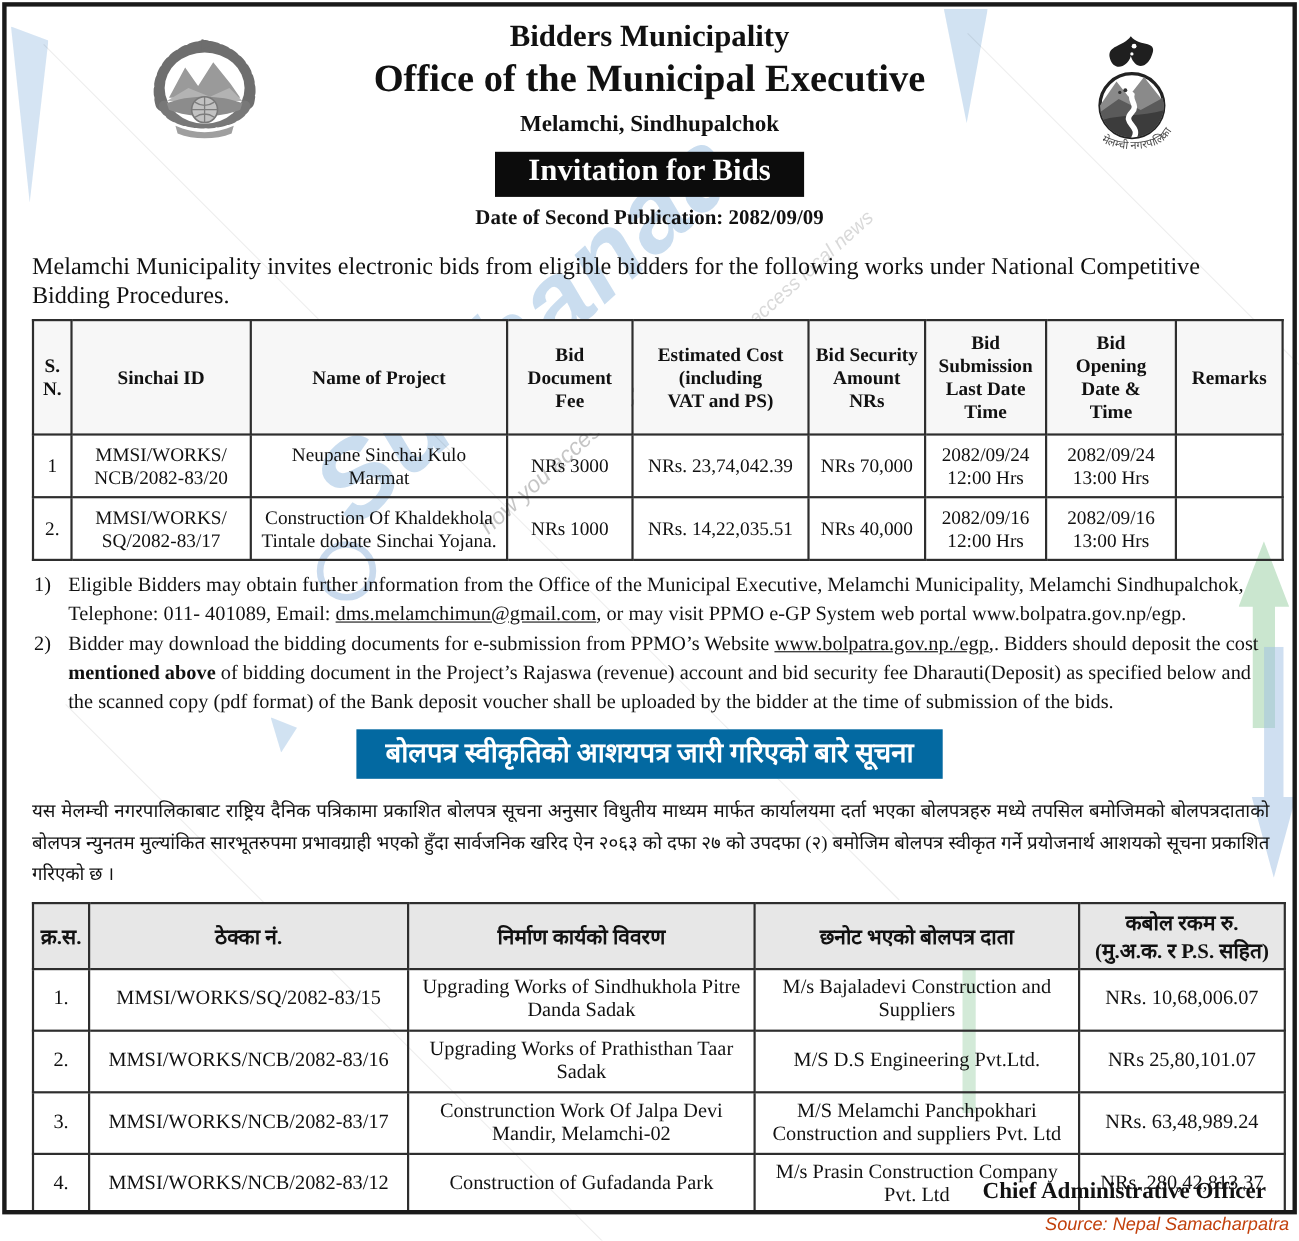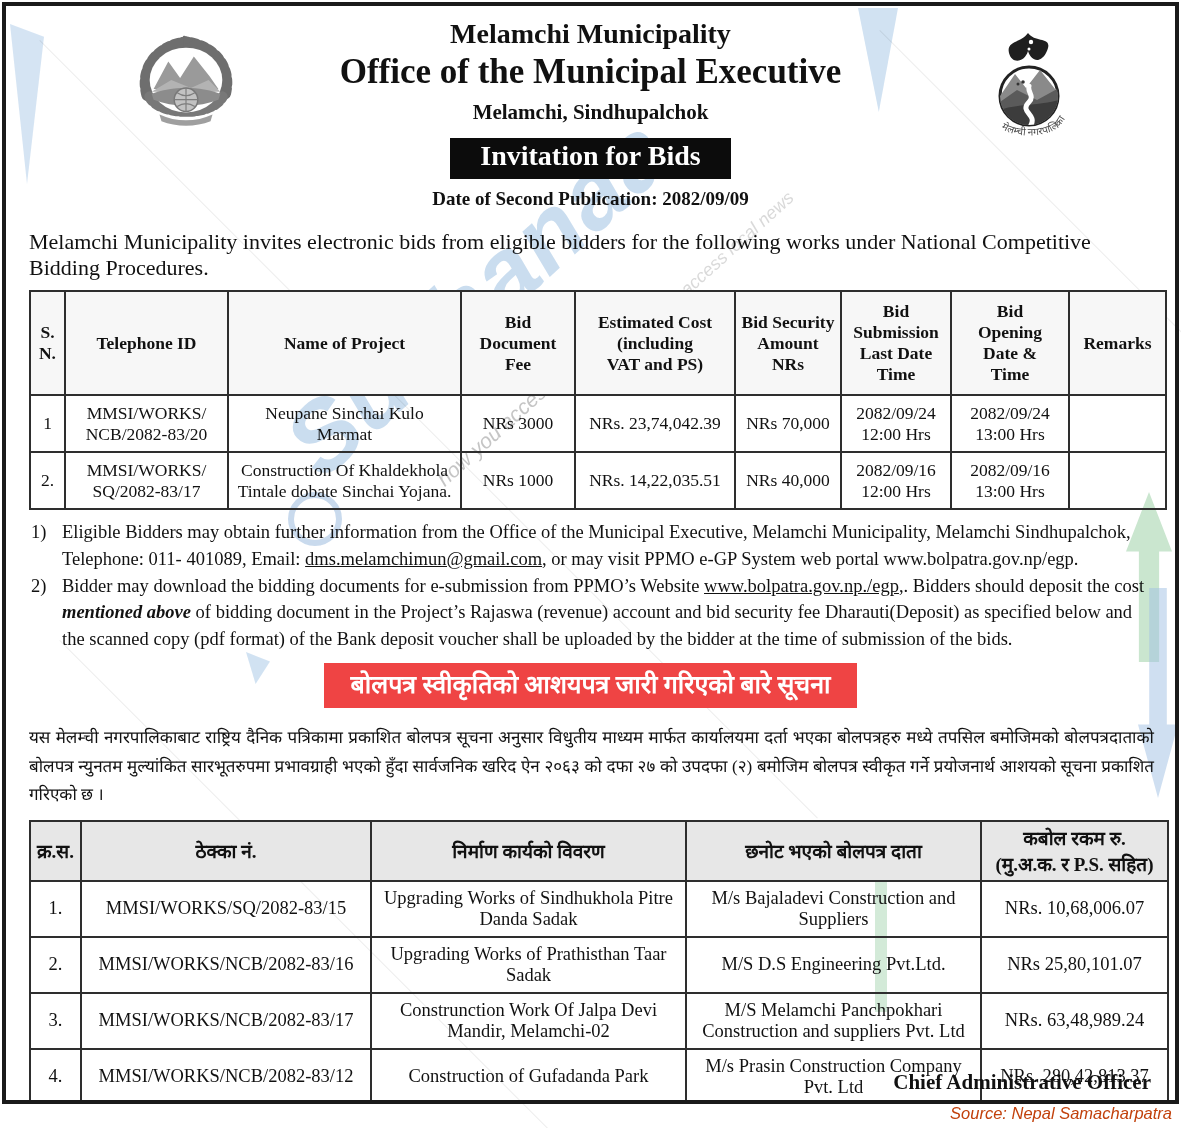--- a/index.html
+++ b/index.html
@@ -60,25 +60,25 @@
   .t-bids tr.hr { height:104px; }
   .t-bids tr.r  { height:57px; }
   .t-bids td { font-size:17.5px; }
   .pre { white-space:pre-line; }
 
   .notes { margin:9px 22px 0 25px; font-size:18.5px; line-height:1.45; }
   .note { display:flex; }
   .nnum { width:31px; flex:none; }
   .nbody { flex:1; }
   .u { text-decoration:underline; }
-  .bi { font-weight:bold; font-style:italic; }
+  .bi { font-weight:bold; }
 
   .np { font-family:"Liberation Serif","DejaVu Sans",serif; }
   .np-banner-wrap { text-align:center; margin-top:10px; }
-  .np-banner { display:inline-block; background:#ef4444; color:#fff; font-weight:bold;
+  .np-banner { display:inline-block; background:#0369a1; color:#fff; font-weight:bold;
                font-size:25px; padding:3px 26px 8px; }
   .np-date { text-align:center; font-weight:bold; font-size:19px; margin-top:6px; }
   .np-body { margin:16px 21px 0 23px; font-size:17px; line-height:1.68; text-align:justify; }
 
   .t-award { width:1138px; margin:10px 0 0 23px; }
   .t-award th, .t-award td { border:2px solid #2e2e2e; text-align:center; vertical-align:middle;
                              padding:1px 4px; overflow:hidden; }
   .t-award th { background:#e7e7e7; font-size:19px; font-weight:bold; }
   .t-award tr.hr { height:60px; }
   .t-award tr.r  { height:56px; }
@@ -140,21 +140,21 @@
         <path d="M52,95 C58,84 40,82 50,72 C56,66 48,62 50,56" stroke="#ffffff" stroke-width="5" fill="none" stroke-linecap="round"></path>
         <circle cx="44" cy="52" r="1.8" fill="#333"></circle>
         <circle cx="39" cy="54" r="1.5" fill="#333"></circle>
       </g>
       <path id="melarc" d="M16,92 C26,110 74,110 84,92" fill="none"></path>
       <text font-size="10" fill="#4a4a4a" font-family="Liberation Serif, DejaVu Sans, serif">
         <textPath href="#melarc" startOffset="12%">मेलम्ची नगरपालिका</textPath>
       </text>
     </svg>
 
-    <div class="t1">Melamchi Municipality</div>
+    <div class="t1">Bidders Municipality</div>
     <div class="t2">Office of the Municipal Executive</div>
     <div class="t3">Melamchi, Sindhupalchok</div>
     <div class="banner-wrap">
       <div class="banner">Invitation for Bids</div>
     </div>
     <div class="pubdate">Date of Second Publication: 2082/09/09</div>
     <div class="intro">Melamchi Municipality invites electronic bids from eligible bidders for the following works under National Competitive Bidding Procedures.</div>
 
     <table class="t-bids">
       <colgroup>
@@ -165,21 +165,21 @@
         <col style="width:160px">
           <col style="width:106px">
           <col style="width:110px">
           <col style="width:118px">
           <col style="width:97px">
       </colgroup>
       <tbody>
         <tr class="hr">
           <th class="pre">S.
 N.</th>
-          <th class="pre">Telephone ID</th>
+          <th class="pre">Sinchai ID</th>
           <th class="pre">Name of Project</th>
           <th class="pre">Bid
 Document
 Fee</th>
           <th class="pre">Estimated Cost
 (including
 VAT and PS)</th>
           <th class="pre">Bid Security
 Amount
 NRs</th>

